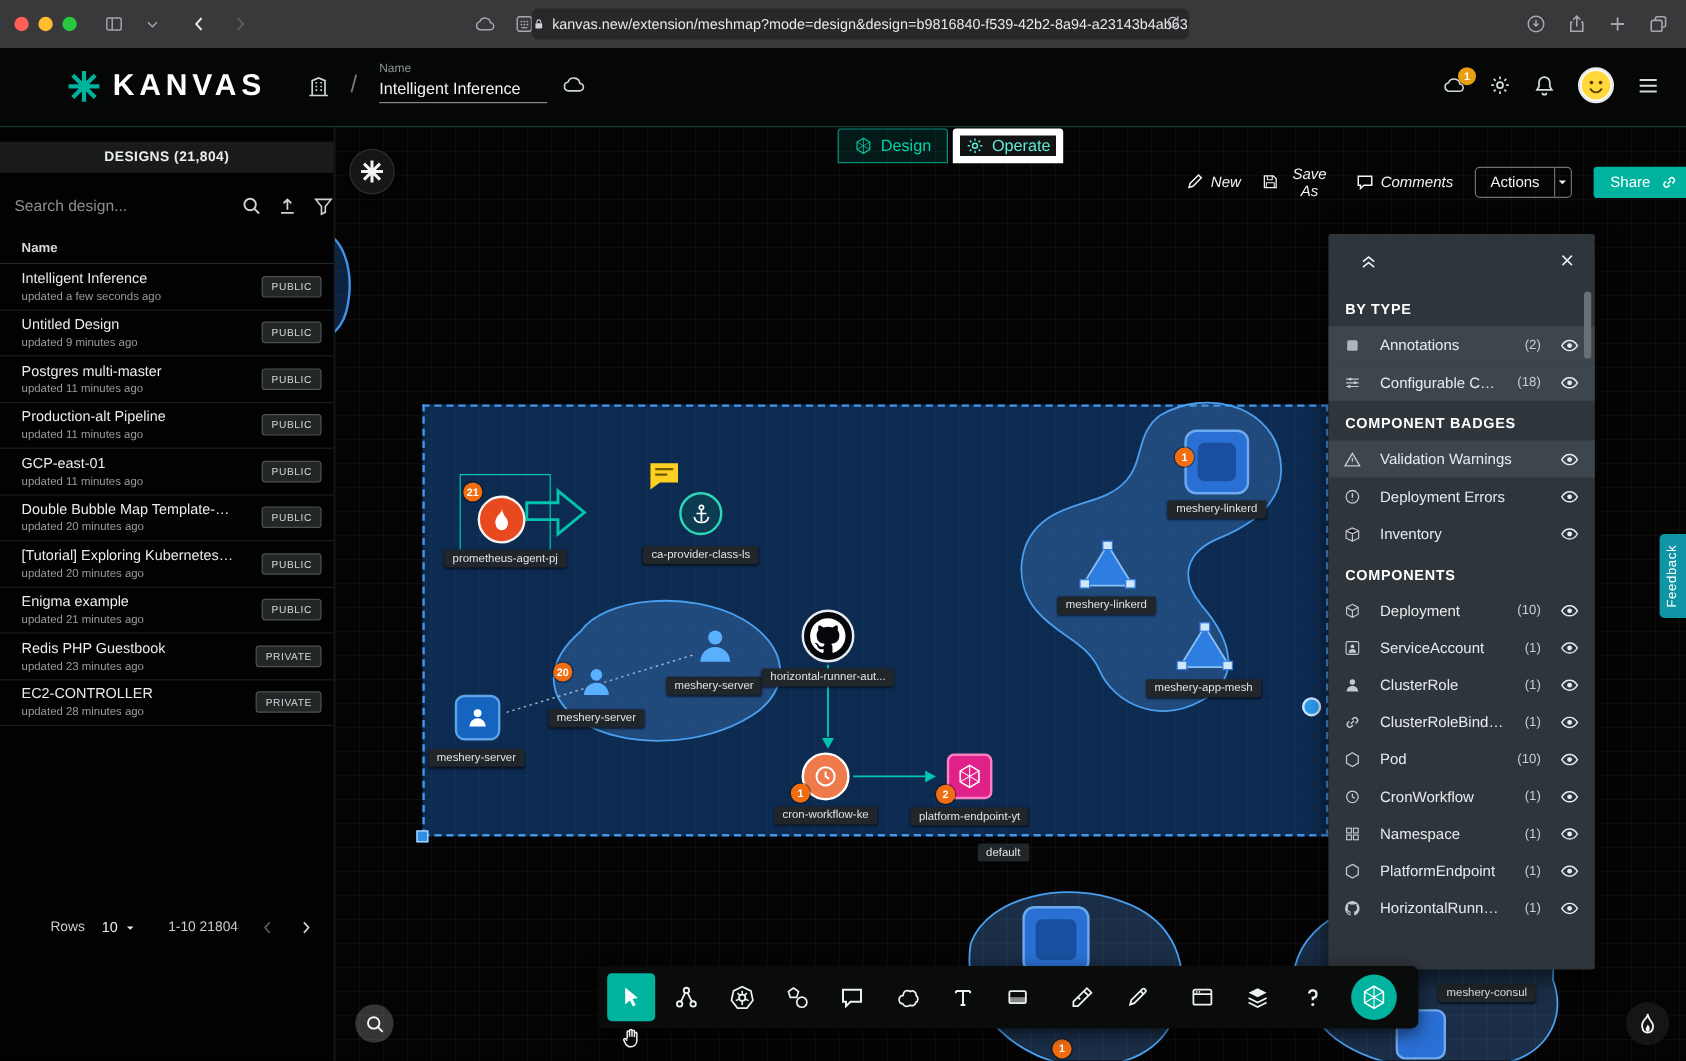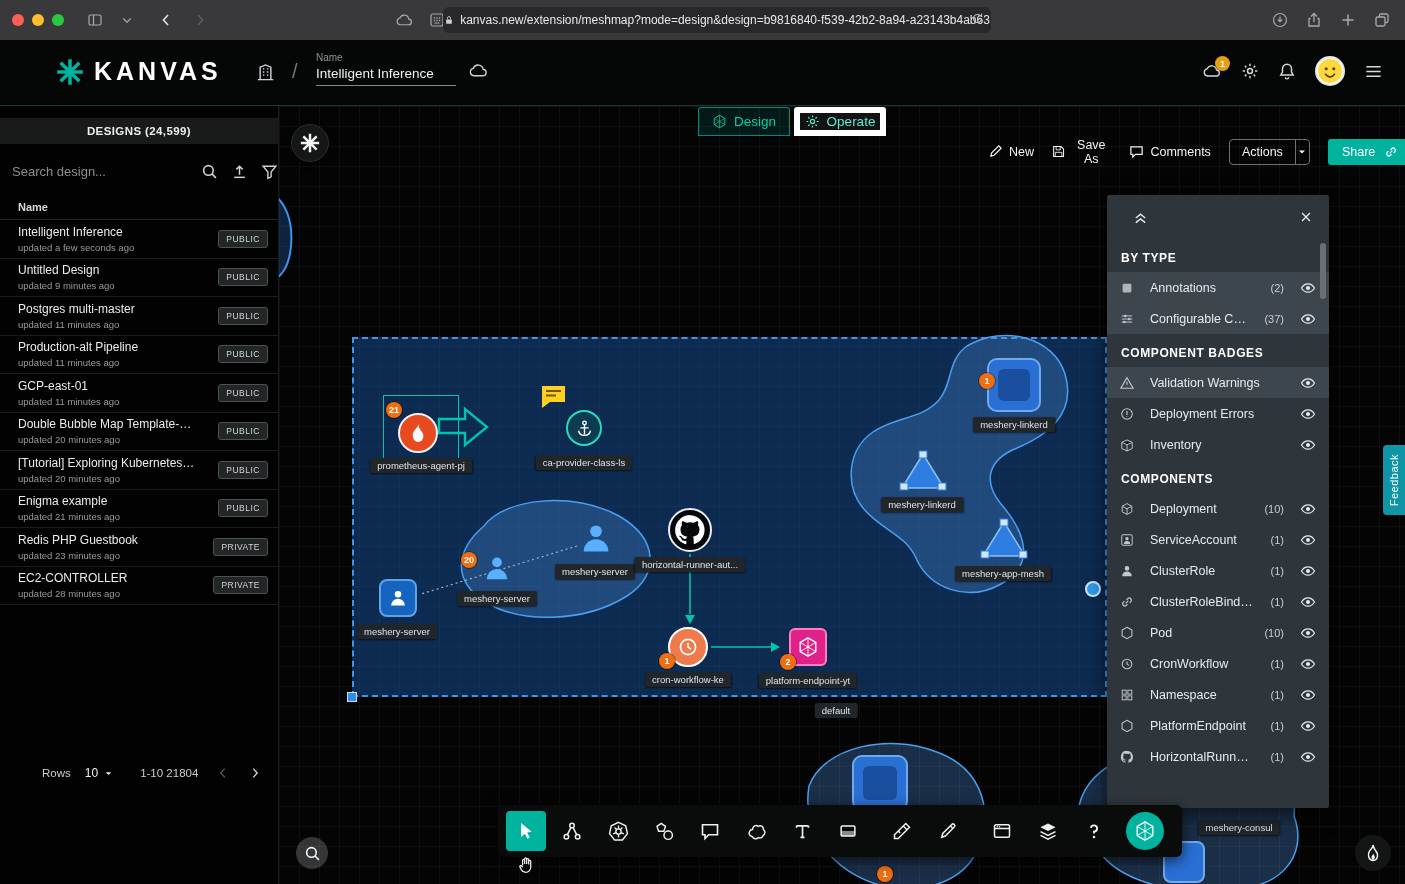--- a/index.html
+++ b/index.html
@@ -66,21 +66,21 @@
   .sel-handle { position:absolute; left:68px; top:586px; width:10px; height:10px; background:#2f8fe8; border:1px solid #bfe0ff; z-index:7; }
   .blob-layer { position:absolute; left:0; top:0; width:1126px; height:778px; z-index:3; pointer-events:none; }
   .node { position:absolute; z-index:6; display:flex; align-items:center; justify-content:center; }
   .chip { position:absolute; z-index:8; transform:translateX(-50%); background:#21262a; color:#dfe4e8; font-size:9.5px; padding:2px 7px; border-radius:2px; white-space:nowrap; box-shadow:0 1px 2px rgba(0,0,0,.6); }
   .nbadge { position:absolute; z-index:9; min-width:16px; height:16px; border-radius:9px; background:#f06d12; color:#fff; font-size:9px; font-weight:700; display:flex; align-items:center; justify-content:center; padding:0 3px; box-shadow:0 0 0 1px rgba(0,0,0,.4); }
   .annot-rect { position:absolute; left:104px; top:289px; width:76px; height:76px; border:1.5px solid #00c5ae; z-index:4; }
 
   
   .snow-btn { position:absolute; left:291px; top:124px; width:38px; height:38px; border-radius:50%; background:#151717; border:1px solid #2c2f2f; display:flex; align-items:center; justify-content:center; color:#f2f4f4; z-index:25; box-shadow:0 2px 6px rgba(0,0,0,.5); }
   .canvas-toolbar { position:absolute; left:988px; top:138px; height:27px; display:flex; align-items:center; gap:18px; z-index:25; color:#f1f3f4; font-size:12.5px; }
-  .tb-btn { display:flex; align-items:center; gap:6px; color:#f1f3f4; font-size:12.5px; }
+  .tb-btn { display:flex; align-items:center; gap:6px; color:#f1f3f4; font-size:12.5px;font-style:italic; }
   .actions-group { display:flex; height:26px; border:1px solid #6d7173; border-radius:4px; overflow:hidden; }
   .actions-main { padding:0 12px; font-size:12.5px; color:#f1f3f4; }
   .actions-caret { width:24px; border-left:1px solid #6d7173; display:flex; align-items:center; justify-content:center; color:#f1f3f4; }
   .share-btn { height:26px; padding:0 14px; background:#00B39F; border-radius:3px; color:#fff; font-size:12.5px; display:flex; align-items:center; gap:9px; }
 
   
   .panel { position:absolute; left:1107px; top:195px; width:222px; height:613px; background:#2e353b; border-radius:2px; box-shadow:0 6px 20px rgba(0,0,0,.65); z-index:30; overflow:hidden; }
   .panel-hdr { height:44px; display:flex; align-items:center; justify-content:space-between; padding:0 16px 0 26px; color:#e8ecee; }
   .panel-scroll { position:absolute; right:3px; top:48px; width:6px; height:56px; background:#697075; border-radius:3px; }
   .sec-title { padding:12px 14px 7px; color:#fff; font-size:12px; font-weight:700; letter-spacing:.6px; }
@@ -477,21 +477,21 @@
       </button>
     <button class="hdr-icbtn">
         <svg class="ic" style="width:19px;height:19px">
           <use href="#i-burger"></use>
         </svg>
       </button>
   </div>
 </div>
 
 <div class="sidebar">
-  <div class="sb-title">DESIGNS (24,599)</div>
+  <div class="sb-title">DESIGNS (21,804)</div>
   <div class="sb-search">
     <input placeholder="Search design..." style="">
     <button style="color:#cfd3d5">
         <svg class="ic" style="width:17px;height:17px">
           <use href="#i-search"></use>
         </svg>
       </button>
     <button style="color:#cfd3d5">
         <svg class="ic" style="width:17px;height:17px">
           <use href="#i-upload"></use>
@@ -790,21 +790,21 @@
         <svg class="ic" style="width:16px;height:16px">
           <use href="#i-eye"></use>
         </svg>
       </button>
   </div>
   <div class="prow hl">
     <svg class="ic picon" style="width:14px;height:14px">
         <use href="#i-sliders"></use>
       </svg>
     <span class="plabel">Configurable Compon</span>
-    <span class="pcount">(37)</span>
+    <span class="pcount">(18)</span>
     <button class="eye-btn">
         <svg class="ic" style="width:16px;height:16px">
           <use href="#i-eye"></use>
         </svg>
       </button>
   </div>
 
   <div class="sec-title">COMPONENT BADGES</div>
   <div class="prow hl">
     <svg class="ic picon" style="width:14px;height:14px">

